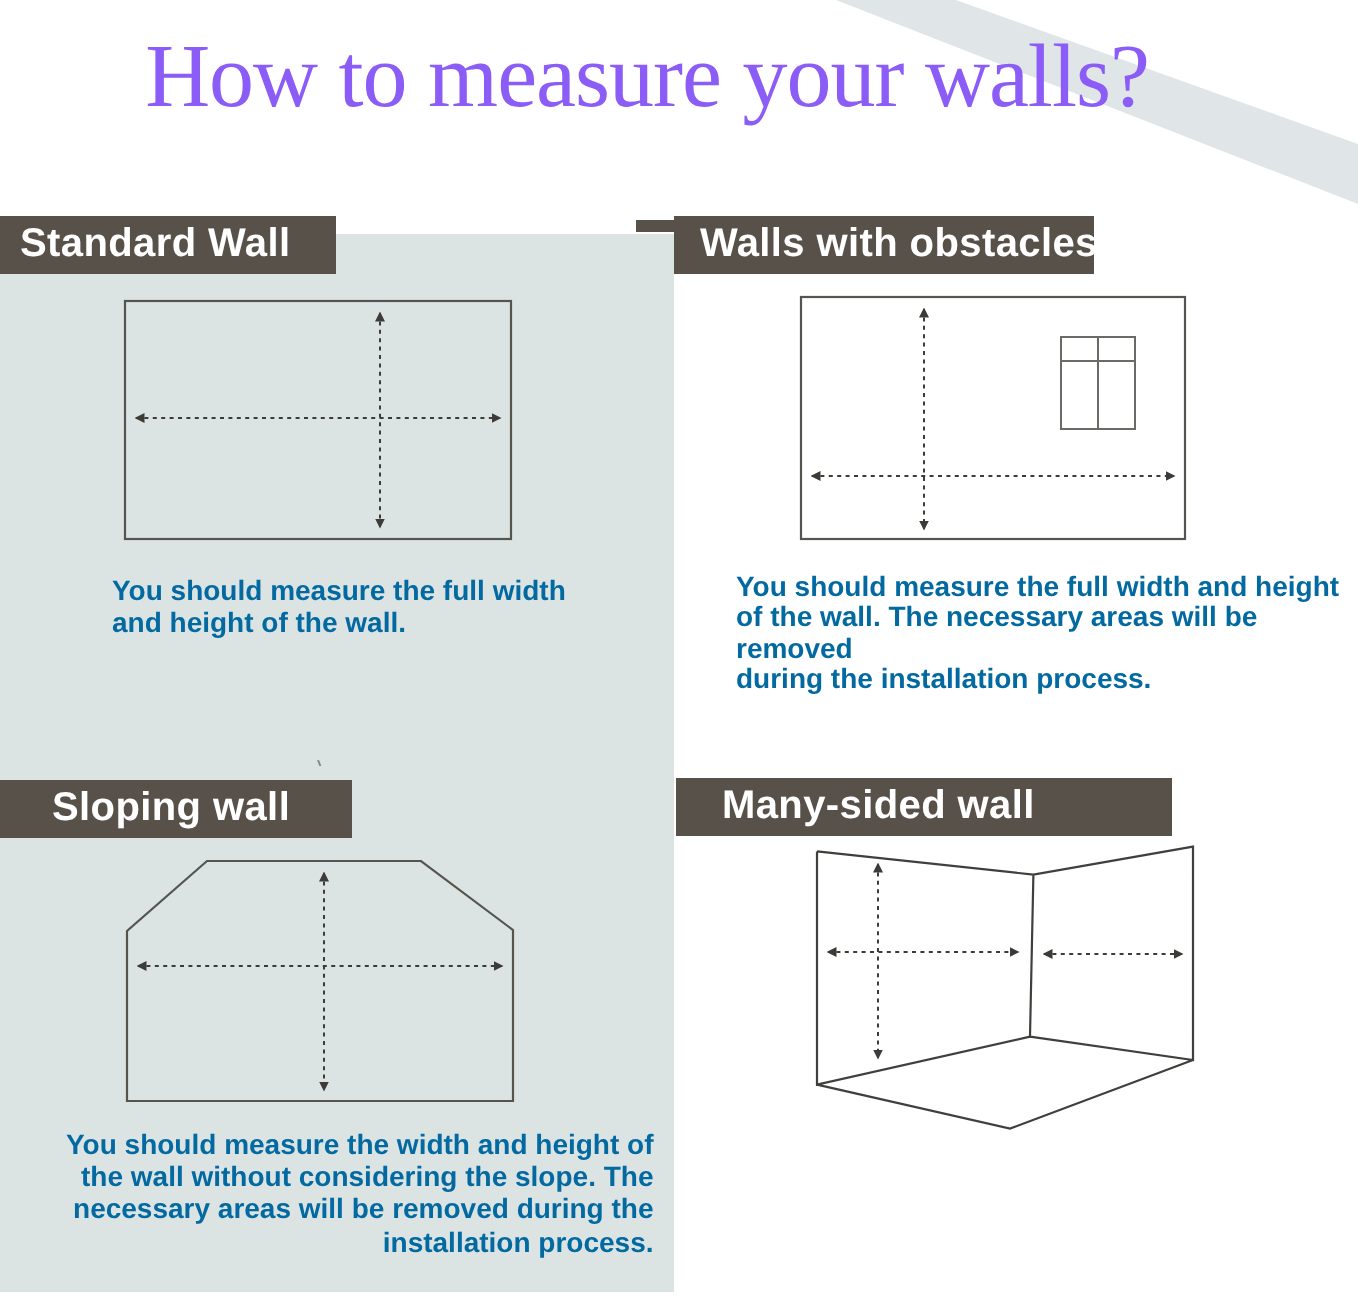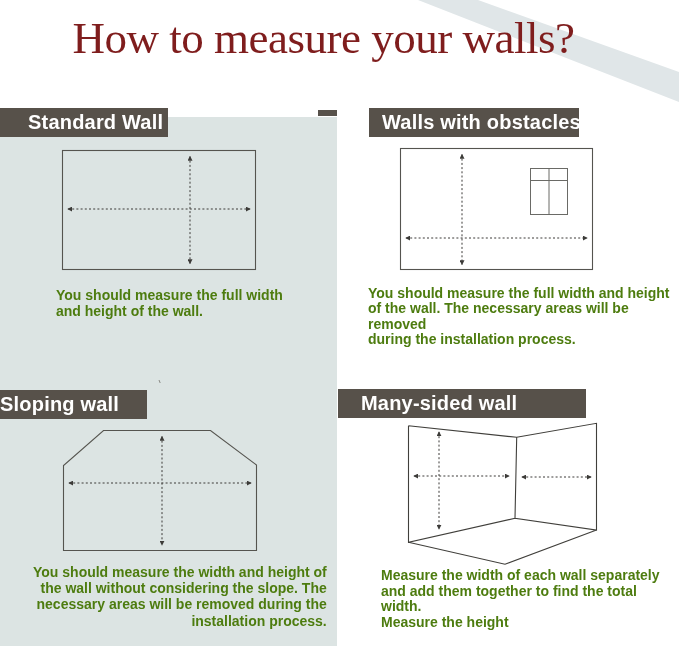--- a/index.html
+++ b/index.html
@@ -11,48 +11,48 @@
     font-family:"Liberation Sans", sans-serif;
   }
   
   #stripe-layer{position:absolute;left:0;top:0;z-index:0;}
   
   .page-title{
     position:absolute;left:0;top:12px;width:647px;z-index:1;
     text-align:center;
     font-family:"Liberation Serif", serif;
     font-size:45px;font-weight:500;letter-spacing:-0.5px;
-    color:#7f1d1d;
+    color:#8b5cf6;
   }
   
   .left-panel{
     position:absolute;left:0;top:117px;width:337px;height:529px;
     background:#dce4e3;z-index:1;
   }
   
   #diagram-layer{position:absolute;left:0;top:0;z-index:2;}
   
   .bar{
     position:absolute;z-index:3;height:29px;line-height:29px;
     background:#57514a;color:#ffffff;
     font-size:20px;font-weight:600;letter-spacing:0.2px;
     box-sizing:border-box;white-space:nowrap;
   }
-  .bar-standard{left:0;top:108px;width:168px;padding-left:28px;}
-  .bar-obstacles{left:337px;top:108px;width:210px;padding-left:13px;margin-left:32px;}
-  .bar-sloping{left:0;top:390px;width:147px;padding-left:0;}
+  .bar-standard{left:0;top:108px;width:168px;padding-left:10px;}
+  .bar-obstacles{left:337px;top:108px;width:210px;padding-left:13px;}
+  .bar-sloping{left:0;top:390px;width:176px;padding-left:26px;}
   .bar-many{left:338px;top:389px;width:248px;padding-left:23px;}
   .bar-accent{
     position:absolute;left:318px;top:110px;width:19px;height:6px;
     background:#57514a;z-index:3;
   }
   
   .desc{
     position:absolute;z-index:3;
-    font-size:14px;font-weight:600;color:#4d7c0f;
+    font-size:14px;font-weight:600;color:#0369a1;
     white-space:pre-line;letter-spacing:0px;
   }
   .desc-standard{left:56px;top:288px;line-height:15.5px;}
   .desc-obstacles{left:368px;top:286px;line-height:15.3px;}
   .desc-sloping{left:33px;top:564px;line-height:16.2px;text-align:right;}
   .desc-many{left:381px;top:568px;line-height:15.5px;}
   
   .wall{fill:none;stroke:#55544f;stroke-width:1.1;}
   .wall3d{fill:none;stroke:#403f3b;stroke-width:1.1;}
   .winline{fill:none;stroke:#6a6a66;stroke-width:1;}
@@ -130,17 +130,14 @@
 
   <div class="desc desc-standard">You should measure the full width
 and height of the wall.</div>
   <div class="desc desc-obstacles">You should measure the full width and height
 of the wall. The necessary areas will be removed
 during the installation process.</div>
   <div class="desc desc-sloping">You should measure the width and height of
 the wall without considering the slope. The
 necessary areas will be removed during the
 installation process.</div>
-  <div class="desc desc-many">Measure the width of each wall separately
-and add them together to find the total width.
-Measure the height</div>
 
 </div>
 
 </body></html>

